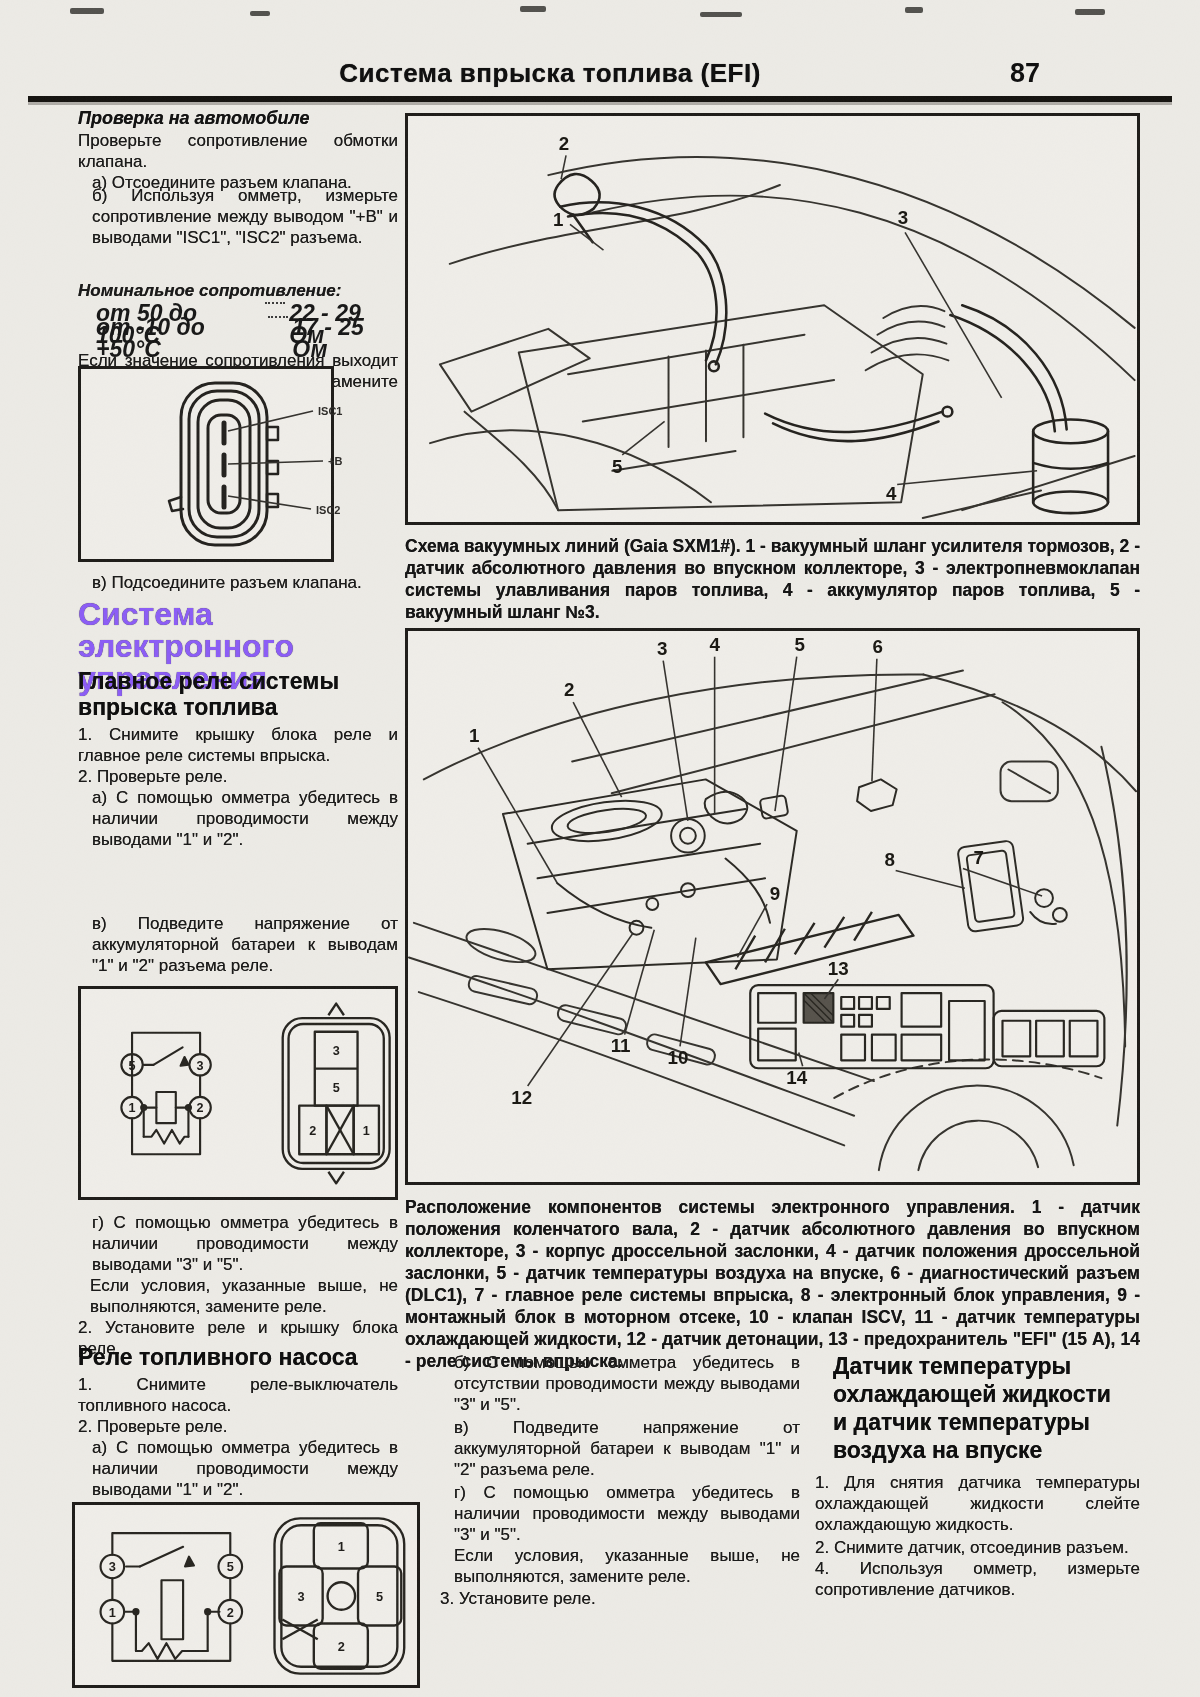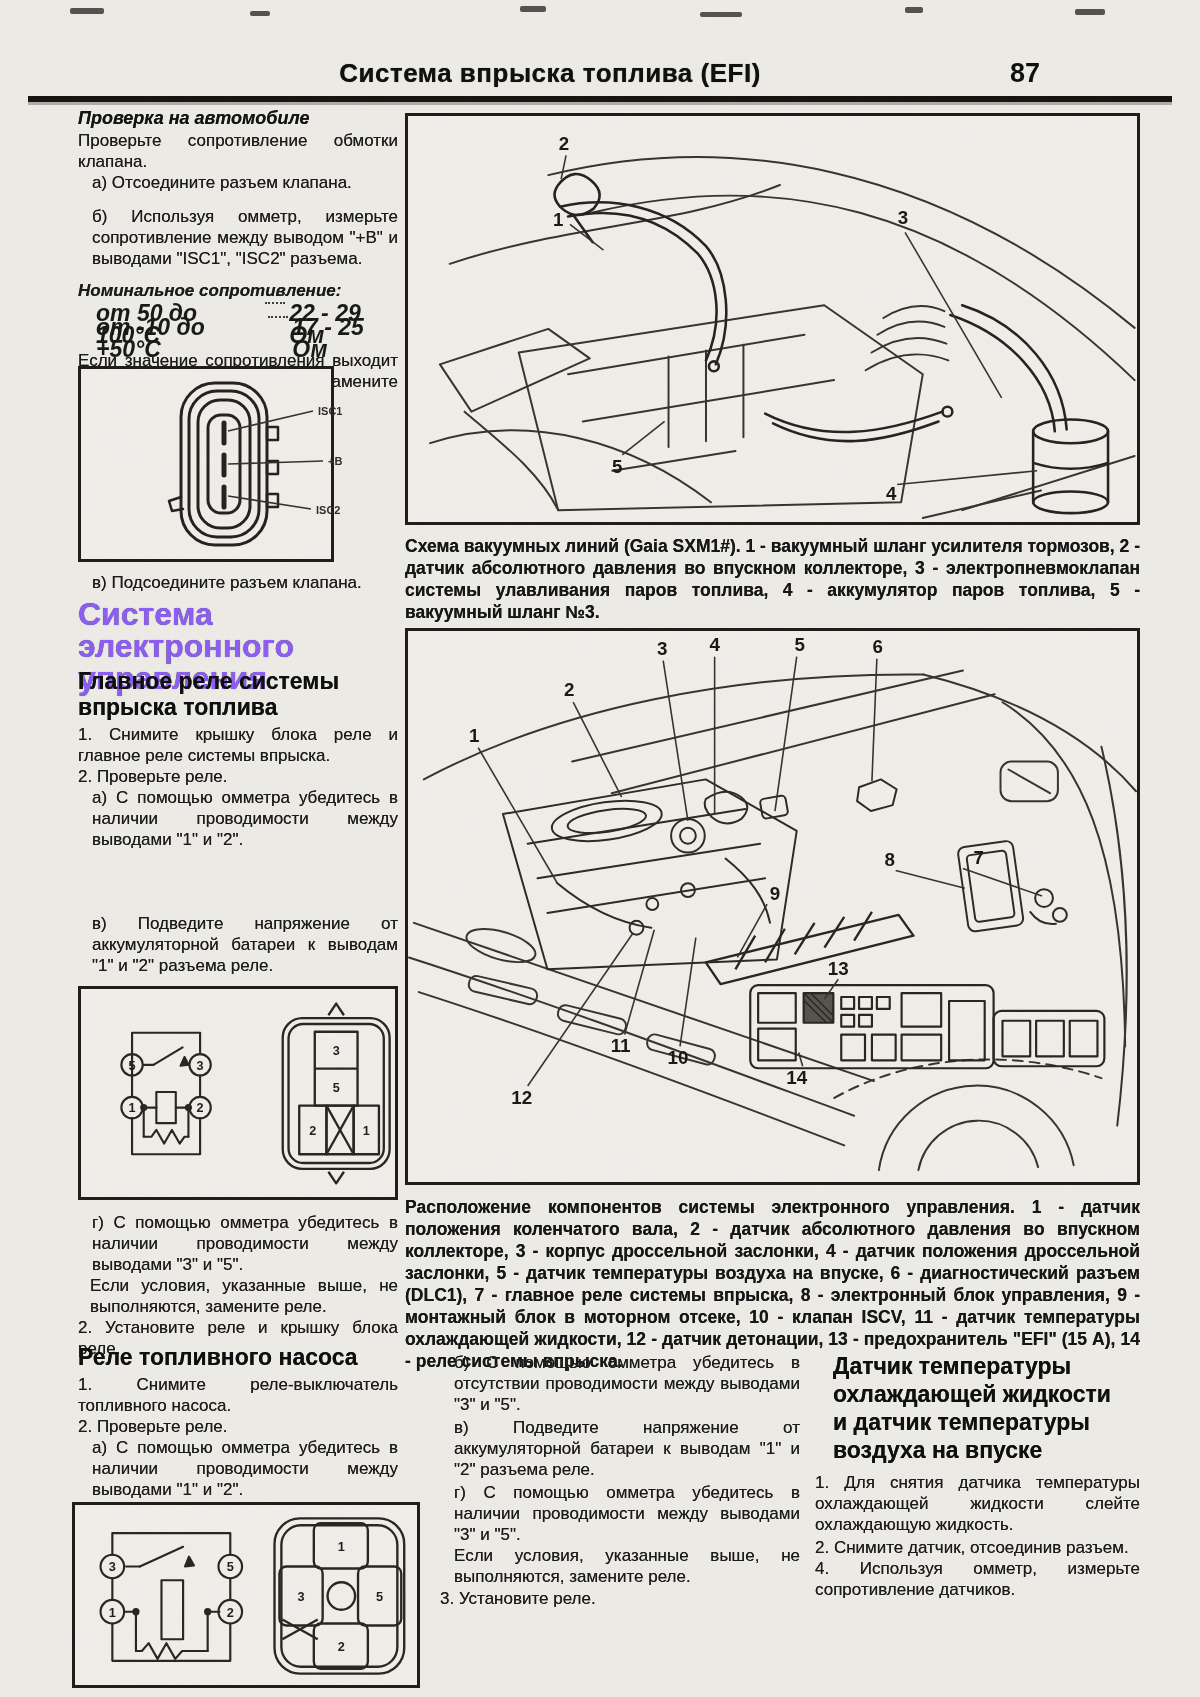--- a/index.html
+++ b/index.html
@@ -39,21 +39,21 @@
   <div class="art" style="left:905px;top:7px;width:18px;height:6px"></div>
   <div class="art" style="left:1075px;top:9px;width:30px;height:6px"></div>
 
   <div class="abs hdr-title" style="left:100px;right:200px;top:58px;text-align:center">Система впрыска топлива (EFI)</div>
   <div class="abs hdr-num" style="right:160px;top:58px">87</div>
   <div class="abs rule" style="left:28px;right:28px;top:96px;height:6px"></div>
 
   <div class="abs h-it" style="left:78px;top:108px;width:320px">Проверка на автомобиле</div>
   <div class="abs txt" style="left:78px;top:130px;width:320px">Проверьте сопротивление обмотки клапана.</div>
   <div class="abs txt indent" style="left:78px;top:172px;width:320px;box-sizing:border-box">а) Отсоедините разъем клапана.</div>
-  <div class="abs txt indent" style="left:78px;top:206px;width:320px;box-sizing:border-box">б) Используя омметр, измерьте сопротивление между выводом "+B" и выводами "ISC1", "ISC2" разъема.</div>
+  <div class="abs txt indent" style="left:78px;top:185px;width:320px;box-sizing:border-box">б) Используя омметр, измерьте сопротивление между выводом "+B" и выводами "ISC1", "ISC2" разъема.</div>
   <div class="abs txt it" style="left:78px;top:280px;width:320px;font-weight:bold">Номинальное сопротивление:</div>
   <div class="abs specrow" style="left:96px;top:302px;width:302px">
     <span>от 50 до 100°C</span>
     <span class="leader"></span>
     <span>22 - 29 Ом</span>
   </div>
   <div class="abs specrow" style="left:96px;top:316px;width:302px">
     <span>от -10 до +50°C</span>
     <span class="leader"></span>
     <span>17 - 25 Ом</span>

